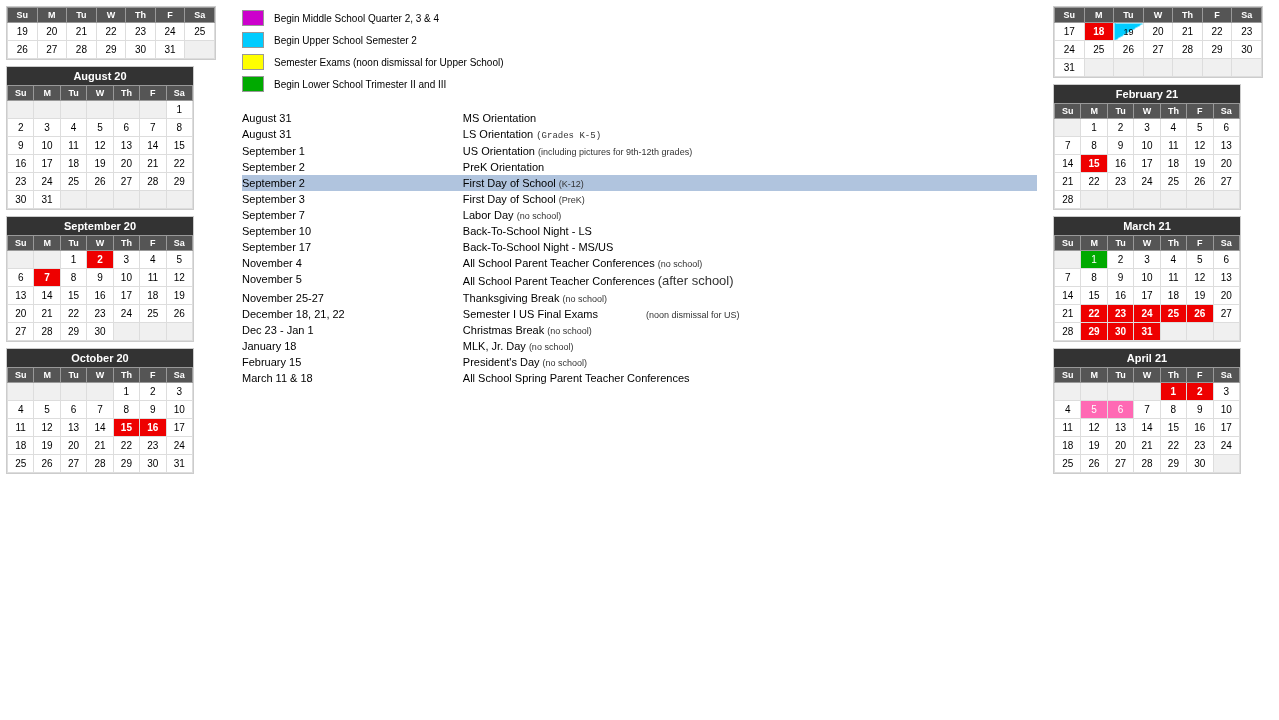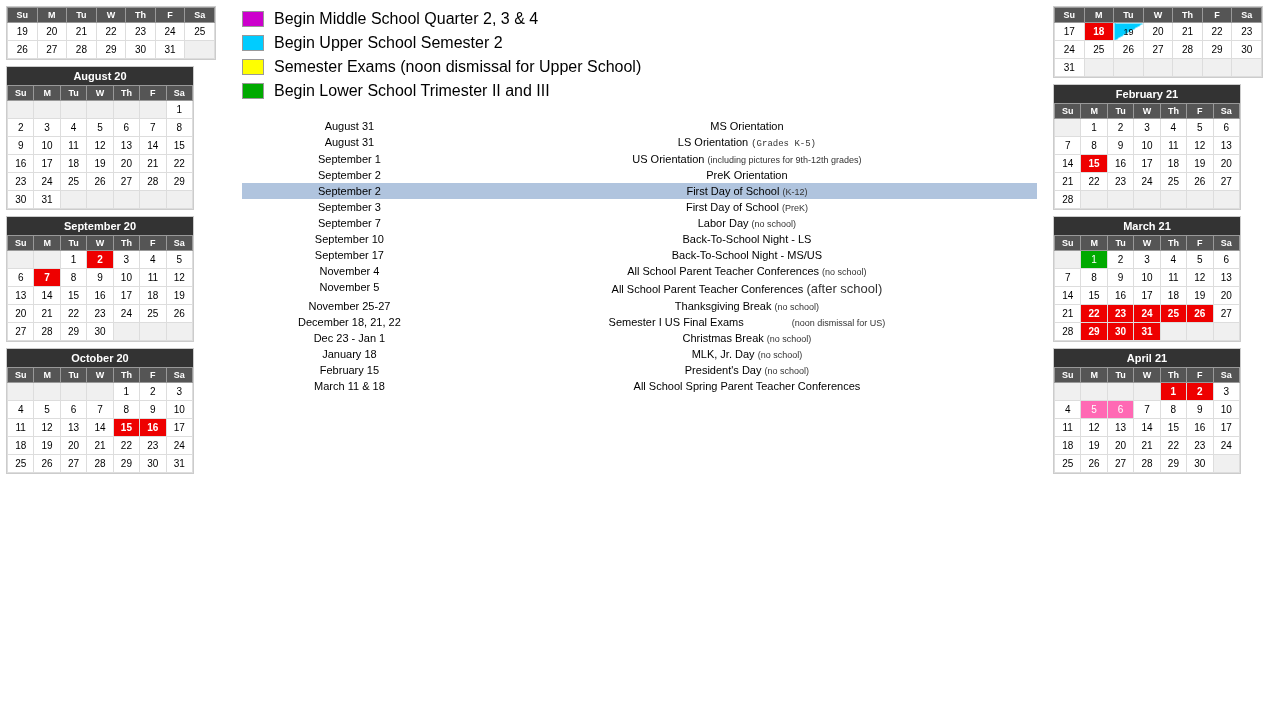--- a/index.html
+++ b/index.html
@@ -119,27 +119,26 @@
     }
 
     .legend-swatch {
       width: 22px;
       height: 16px;
       border: 1px solid #999;
       flex-shrink: 0;
     }
 
     .legend-text {
-      font-size: 16px;
+      font-size: 10px;
     }
 
     
     .events-section {
       margin-top: 4px;
-      text-align: center;
     }
 
     .events-table {
       width: 100%;
       border-collapse: collapse;
     }
 
     .events-table tr td {
       padding: 2px 6px 2px 0;
       vertical-align: top;

